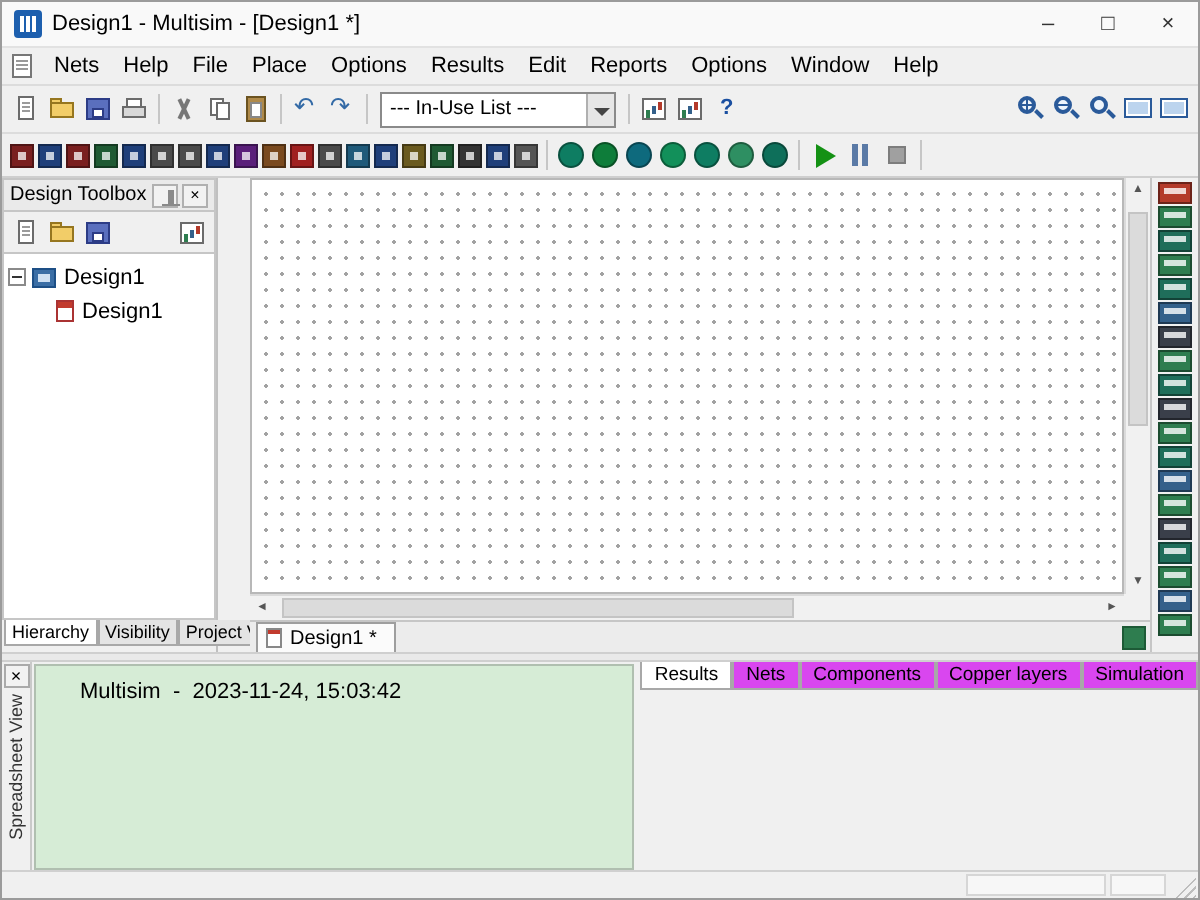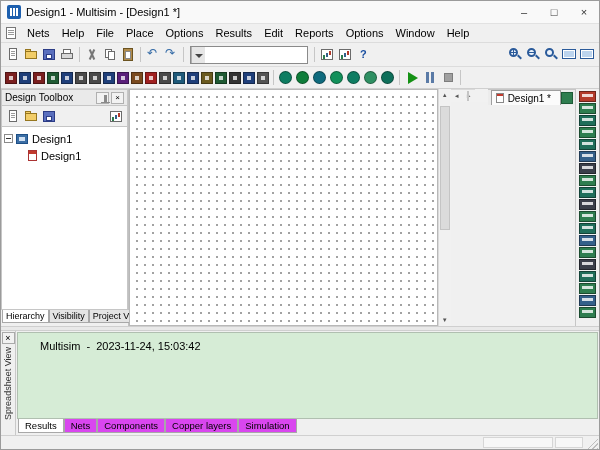--- a/index.html
+++ b/index.html
@@ -71,39 +71,39 @@
   .combo-btn::before{content:"";position:absolute;left:3px;top:7px;border-left:4px solid transparent;border-right:4px solid transparent;border-top:4px solid #444;}
 
   .cmp-group,.probe-group{display:flex;align-items:center;}
   .cmp{width:12px;height:12px;margin:0 1px;border:1px solid rgba(0,0,0,.35);position:relative;flex:none;}
   .cmp::after{content:"";position:absolute;left:3px;top:3px;width:4px;height:4px;background:rgba(255,255,255,.75);}
   .probe{width:13px;height:13px;border-radius:50%;margin:0 2px;border:1px solid rgba(0,0,0,.35);flex:none;}
   .btn-interactive{height:18px;display:flex;align-items:center;border:1px solid #a0a0a0;background:#f6f6f6;padding:0 7px 0 2px;margin-left:3px;font-size:10.5px;flex:none;}
 
   
   .main{flex:1;display:flex;min-height:0;border-top:1px solid #cfcfcf;}
-  .toolbox{width:128px;display:flex;flex-direction:column;background:#f0f0f0;flex:none;border-right:1px solid #c0c0c0;}
+  .toolbox{width:108px;display:flex;flex-direction:column;background:#f0f0f0;flex:none;border-right:1px solid #c0c0c0;}
   .tb-header{height:17px;display:flex;align-items:center;background:#eaeaea;border:1px solid #c6c6c6;font-size:10px;padding:0 3px;flex:none;}
   .tb-header .title{flex:1;white-space:nowrap;}
   .hdr-btn{width:13px;height:12px;border:1px solid #b0b0b0;background:#f2f2f2;font-size:8px;line-height:10px;text-align:center;margin-left:1px;flex:none;position:relative;}
   .tb-tools{height:20px;display:flex;align-items:center;padding:0 2px;border-left:1px solid #c6c6c6;border-right:1px solid #c6c6c6;flex:none;}
   .tree{flex:1;background:#fff;border:1px solid #c6c6c6;overflow:hidden;padding:3px 2px;}
   .tree-row{display:flex;align-items:center;height:17px;white-space:nowrap;}
   .tree-row.child{padding-left:24px;}
   .expander{width:9px;height:9px;border:1px solid #8a8a8a;background:#fff;position:relative;margin-right:3px;flex:none;}
   .expander::before{content:"";position:absolute;left:1px;top:3px;width:5px;height:1px;background:#333;}
   .n-design{width:12px;height:10px;background:#3b6ea5;border:1px solid #1d4f86;margin-right:4px;position:relative;flex:none;}
   .n-design::after{content:"";position:absolute;inset:2px;background:#cfe0f2;}
   .n-sheet{width:9px;height:11px;background:#fff;border:1px solid #a33;margin-right:4px;position:relative;flex:none;}
   .n-sheet::after{content:"";position:absolute;left:0;top:0;right:0;height:3px;background:#c23b2e;}
   .dt-tabs{height:16px;display:flex;align-items:flex-start;background:#f0f0f0;padding-left:1px;flex:none;}
   .dt-tab{font-size:9px;padding:1px 3px;border:1px solid #a8a8a8;border-top:none;background:#e4e4e4;white-space:nowrap;}
   .dt-tab.active{background:#fff;}
 
-  .canvas-col{flex:1;display:flex;flex-direction:row;min-width:0;}
+  .canvas-col{flex:1;display:flex;flex-direction:column;min-width:0;padding-left:16px;}
   .canvas-row{flex:1;display:flex;min-height:0;}
   .canvas{flex:1;background-color:#fff;border:1px solid #b8b8b8;
     background-image:radial-gradient(circle,#a2a2a2 0.8px,transparent 1px);
     background-size:8px 8px;background-position:3px 3px;}
   .vscroll{width:13px;background:#f1f1f1;border-left:1px solid #dadada;display:flex;flex-direction:column;flex:none;}
   .scroll-arrow{height:12px;display:flex;align-items:center;justify-content:center;font-size:6px;color:#555;flex:none;}
   .vtrack{flex:1;position:relative;}
   .vthumb{position:absolute;left:1px;right:1px;top:5px;height:58%;background:#dbdbdb;border:1px solid #c4c4c4;}
   .hscroll-row{height:13px;display:flex;flex:none;}
   .hscroll{flex:1;background:#f1f1f1;border-top:1px solid #dadada;display:flex;}
@@ -121,21 +121,21 @@
   .instr-strip{width:24px;background:#f0f0f0;border-left:1px solid #c6c6c6;display:flex;flex-direction:column;align-items:center;padding-top:2px;overflow:hidden;flex:none;}
   .instr{width:17px;height:11px;margin-bottom:1px;border:1px solid rgba(0,0,0,.4);position:relative;flex:none;}
   .instr::after{content:"";position:absolute;left:2px;top:2px;right:2px;height:3px;background:rgba(255,255,255,.8);}
 
   
   .splitter{height:5px;background:#e9e9e9;border-top:1px solid #cfcfcf;border-bottom:1px solid #cfcfcf;flex:none;}
   .sheet-panel{height:104px;display:flex;background:#f0f0f0;flex:none;}
   .sheet-side{width:15px;border-right:1px solid #c9c9c9;display:flex;flex-direction:column;align-items:center;flex:none;}
   .sheet-close{width:13px;height:12px;border:1px solid #aaa;background:#f2f2f2;font-size:9px;line-height:10px;text-align:center;margin-top:1px;flex:none;}
   .sheet-label{writing-mode:vertical-rl;transform:rotate(180deg);font-size:9px;color:#333;margin-top:3px;white-space:nowrap;}
-  .sheet-main{flex:1;display:flex;flex-direction:column;min-width:0;}
+  .sheet-main{flex:1;display:flex;flex-direction:row;min-width:0;}
   .sheet-content{flex:1;border:1px solid #b0bfb0;margin:1px 1px 0 1px;background:#d6ecd6;overflow:hidden;}
   .sheet-msg{padding:7px 0 0 22px;font-size:11px;white-space:pre;}
   .sheet-tabs{height:16px;display:flex;align-items:flex-start;padding-left:2px;flex:none;}
   .sheet-tab{font-size:9.5px;padding:1px 6px;border:1px solid #a8a8a8;border-top:none;background:#d946ef;white-space:nowrap;}
   .sheet-tab.active{background:#fff;}
 
   
   .statusbar{height:14px;display:flex;align-items:center;background:#f0f0f0;border-top:1px solid #d0d0d0;padding:0 1px;flex:none;}
   .sb-cell{height:11px;border:1px solid #d6d6d6;background:#f7f7f7;flex:none;}
   .sb-cell.a{width:70px;margin-left:auto;}
@@ -181,20 +181,21 @@
     <span class="ic i-print"></span>
     <span class="sep"></span>
     <span class="ic i-cut"></span>
     <span class="ic i-copy"></span>
     <span class="ic i-paste"></span>
     <span class="sep"></span>
     <span class="ic i-undo"></span>
     <span class="ic i-redo"></span>
     <span class="sep"></span>
     <div class="combo">
+      <span class="combo-text">--- In-Use List ---</span>
       <span class="combo-btn"></span>
     </div>
     <span class="sep"></span>
     <span class="ic i-chart"></span>
     <span class="ic i-chart"></span>
     <span class="ic i-help"></span>
     <span class="spacer"></span>
     <span class="ic i-zoom">
         <i class="pm plus"></i>
       </span>

